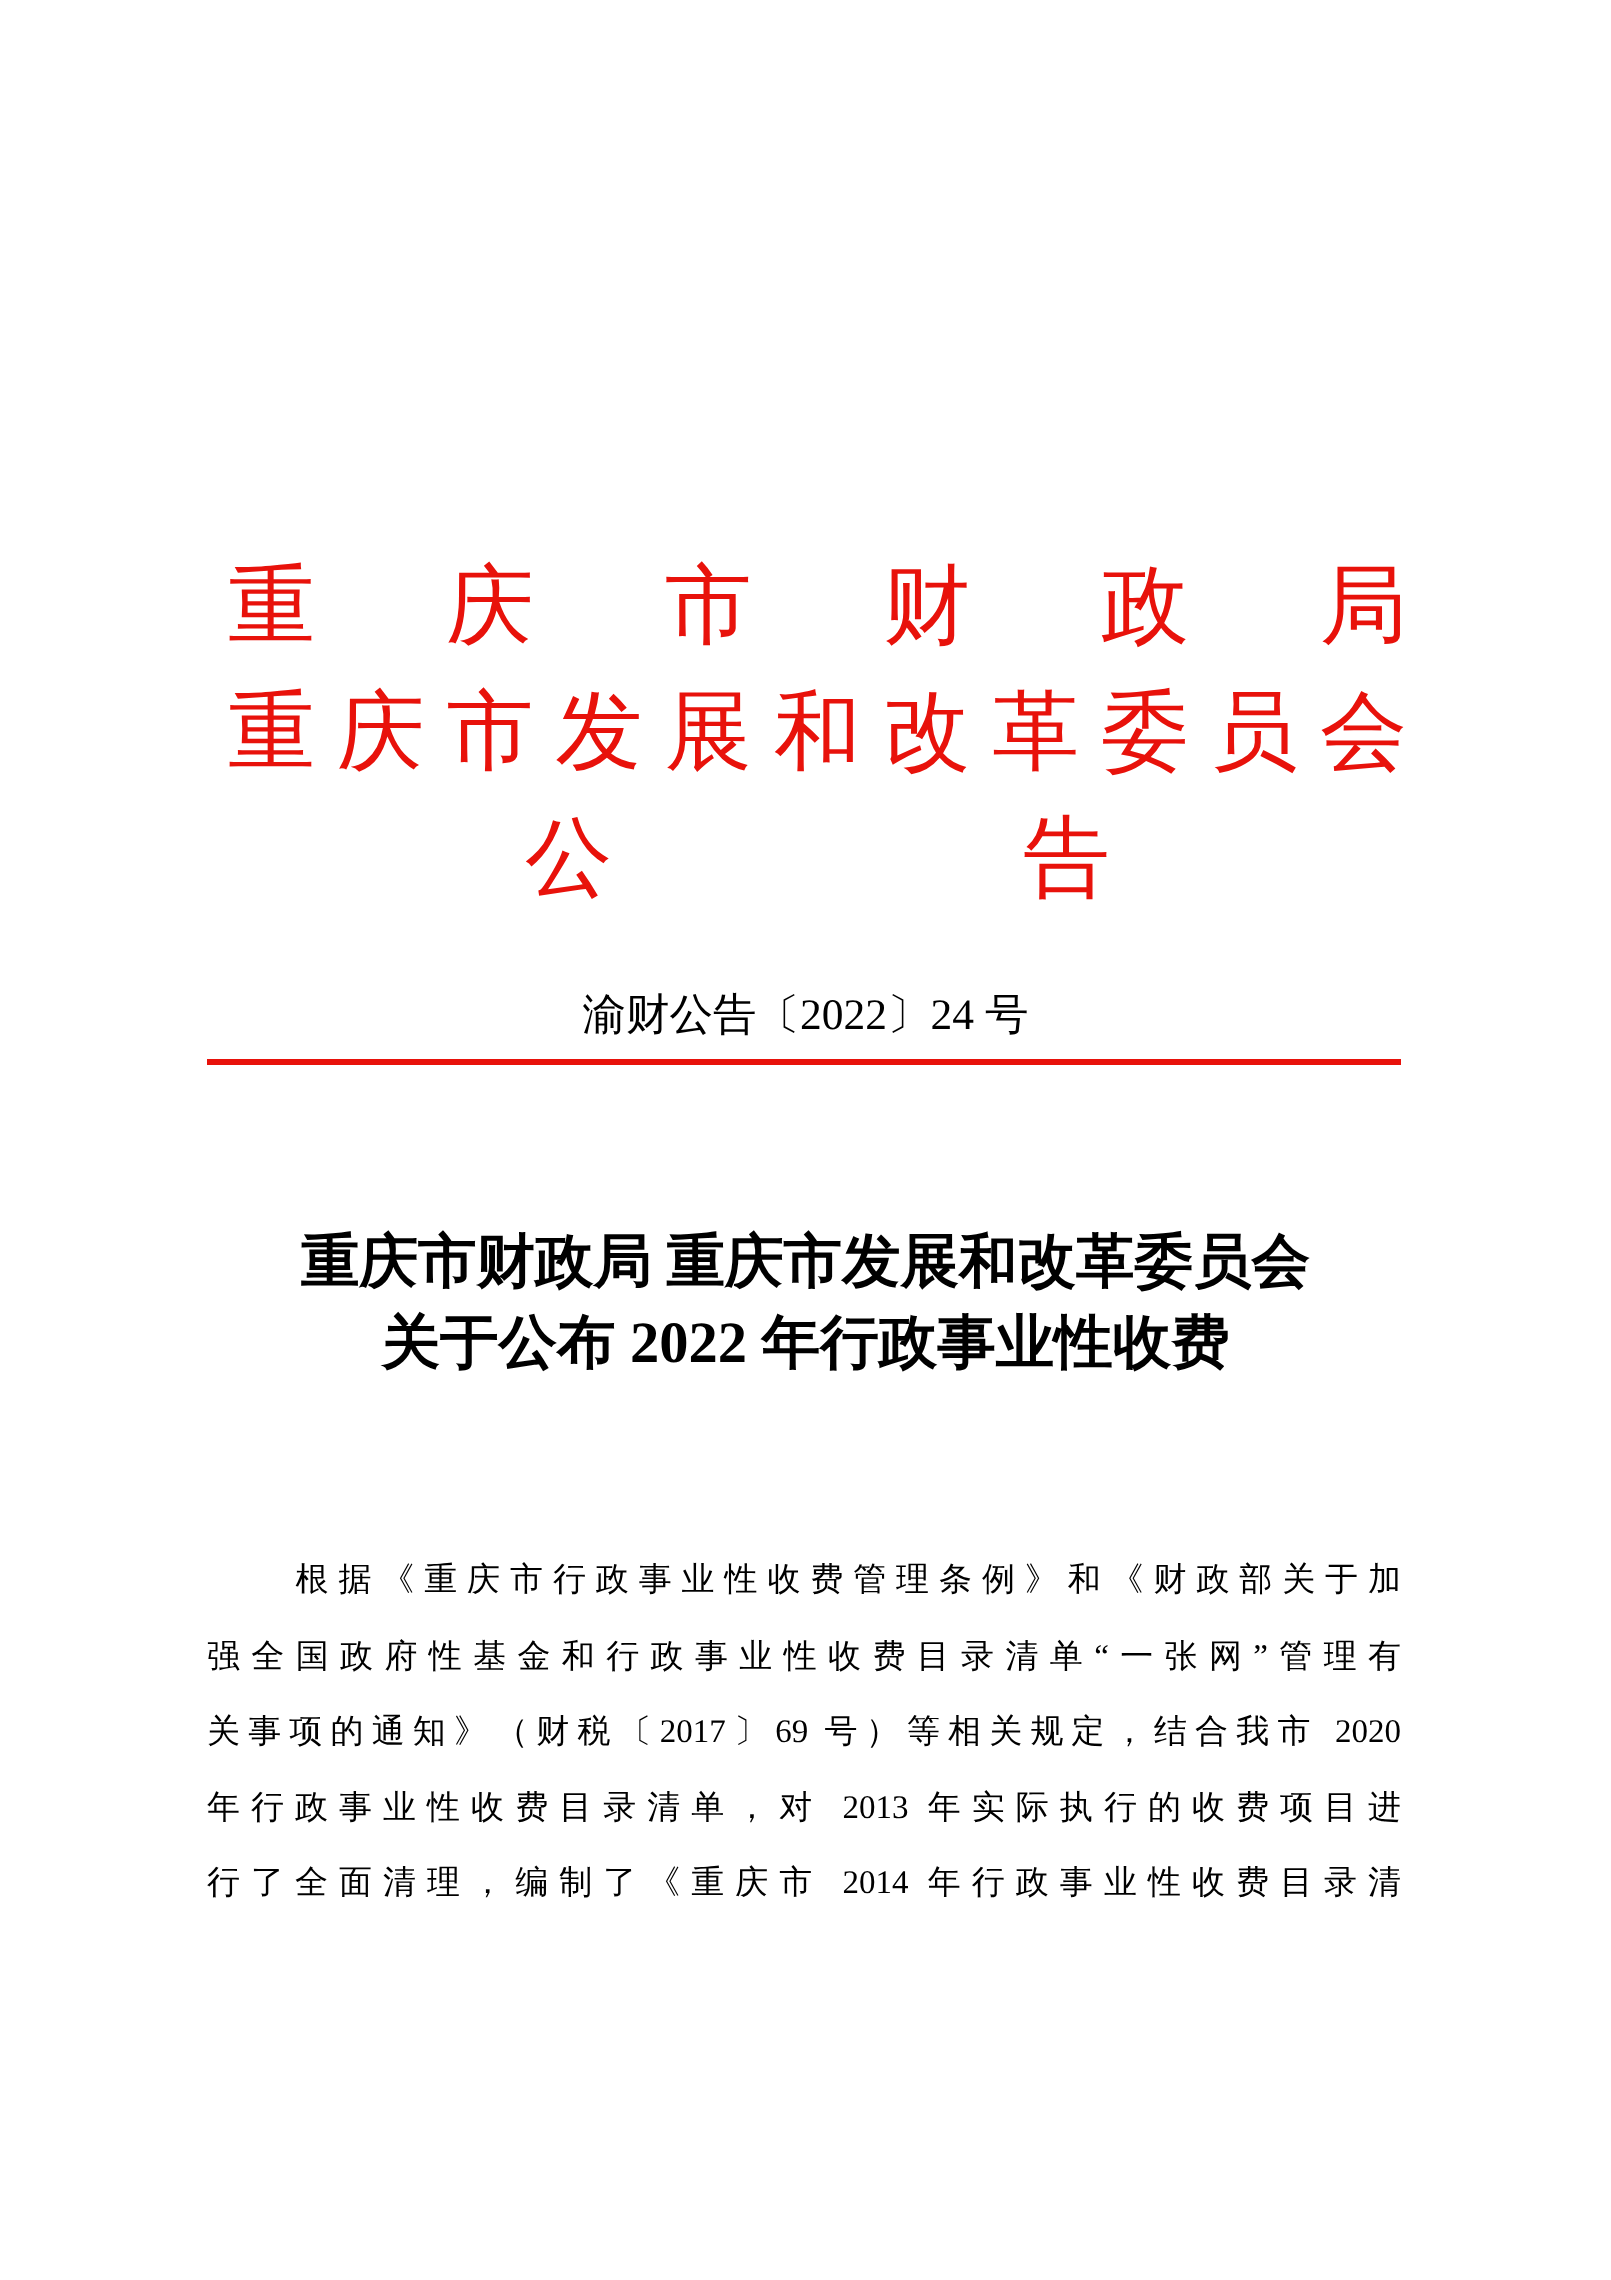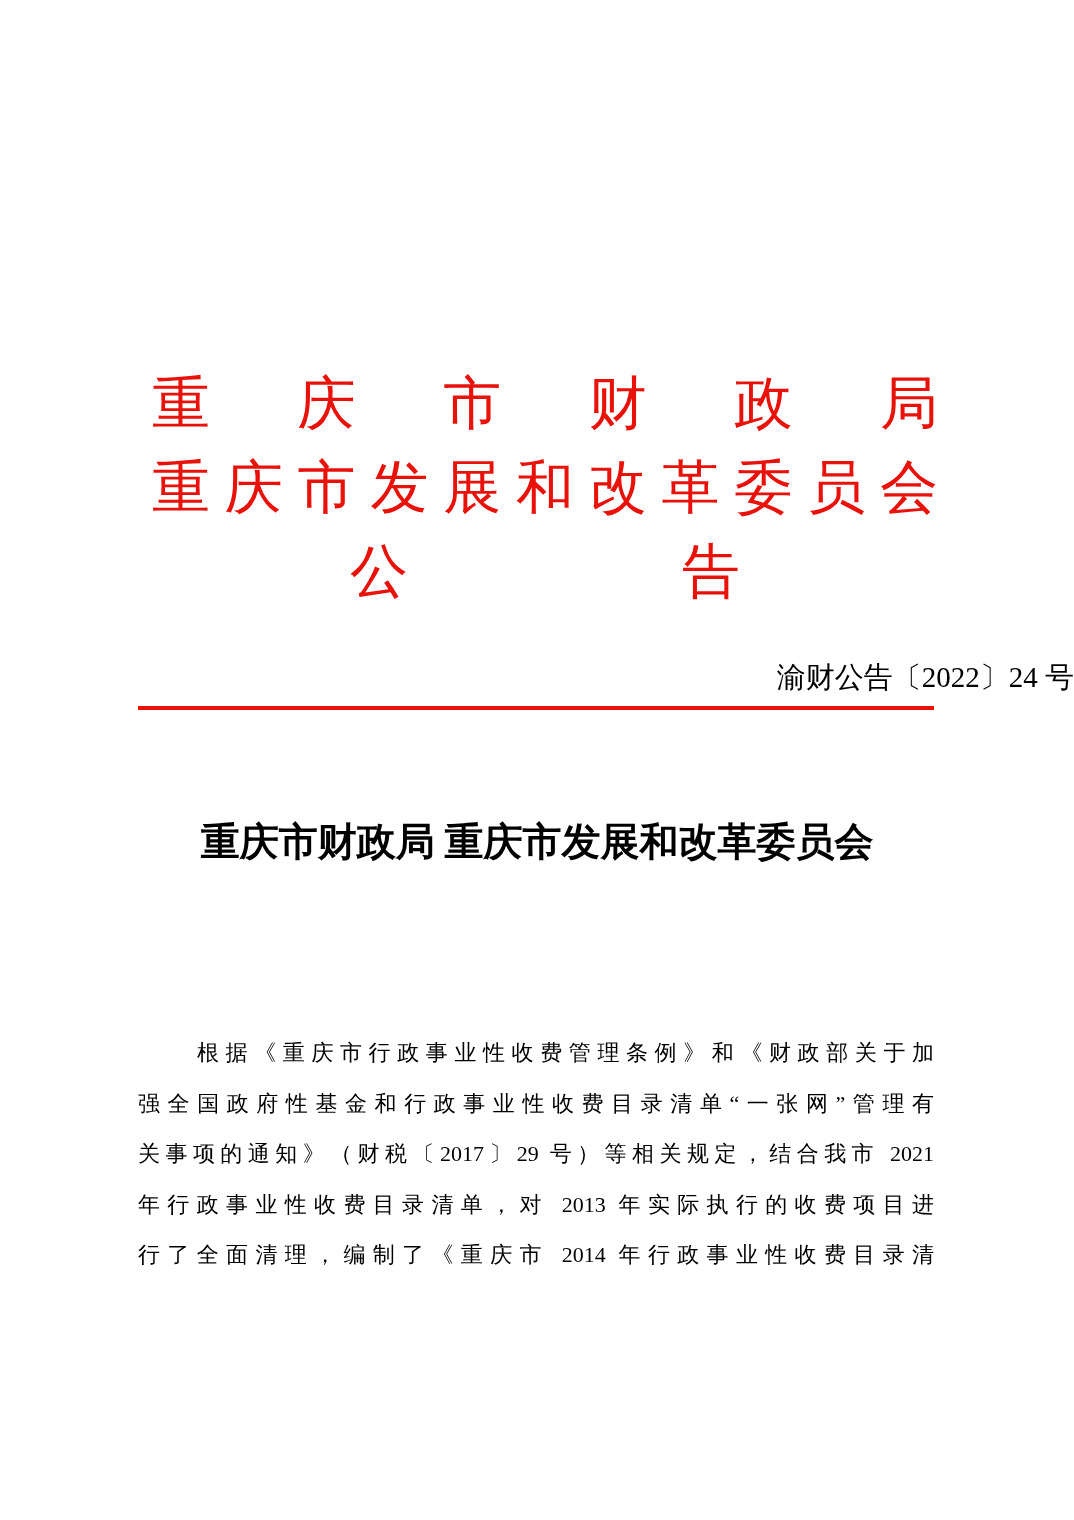--- a/index.html
+++ b/index.html
@@ -42,21 +42,21 @@
   }
 
   
   .doc-number {
     position: absolute;
     top: 655px;
     left: 0;
     width: 100%;
     height: 45px;
     line-height: 45px;
-    text-align: right;
+    text-align: center;
     font-size: 29px;
     color: #000000;
   }
 
   
   .red-rule {
     position: absolute;
     top: 706px;
     left: 138px;
     width: 796px;
@@ -128,23 +128,24 @@
         <span>告</span>
       </div>
   </div>
 
   <div class="doc-number">渝财公告〔2022〕24 号</div>
 
   <div class="red-rule"></div>
 
   <div class="doc-title">
     <div>重庆市财政局 重庆市发展和改革委员会</div>
+    <div>关于公布 2022 年行政事业性收费</div>
   </div>
 
   <div class="doc-body">
     <div class="body-line indented">根据《重庆市行政事业性收费管理条例》和《财政部关于加</div>
     <div class="body-line">强全国政府性基金和行政事业性收费目录清单“一张网”管理有</div>
-    <div class="body-line">关事项的通知》（财税〔2017〕29 号）等相关规定，结合我市 2021</div>
+    <div class="body-line">关事项的通知》（财税〔2017〕69 号）等相关规定，结合我市 2020</div>
     <div class="body-line">年行政事业性收费目录清单，对 2013 年实际执行的收费项目进</div>
     <div class="body-line">行了全面清理，编制了《重庆市 2014 年行政事业性收费目录清</div>
   </div>
 
 </div>
 
 </body></html>

